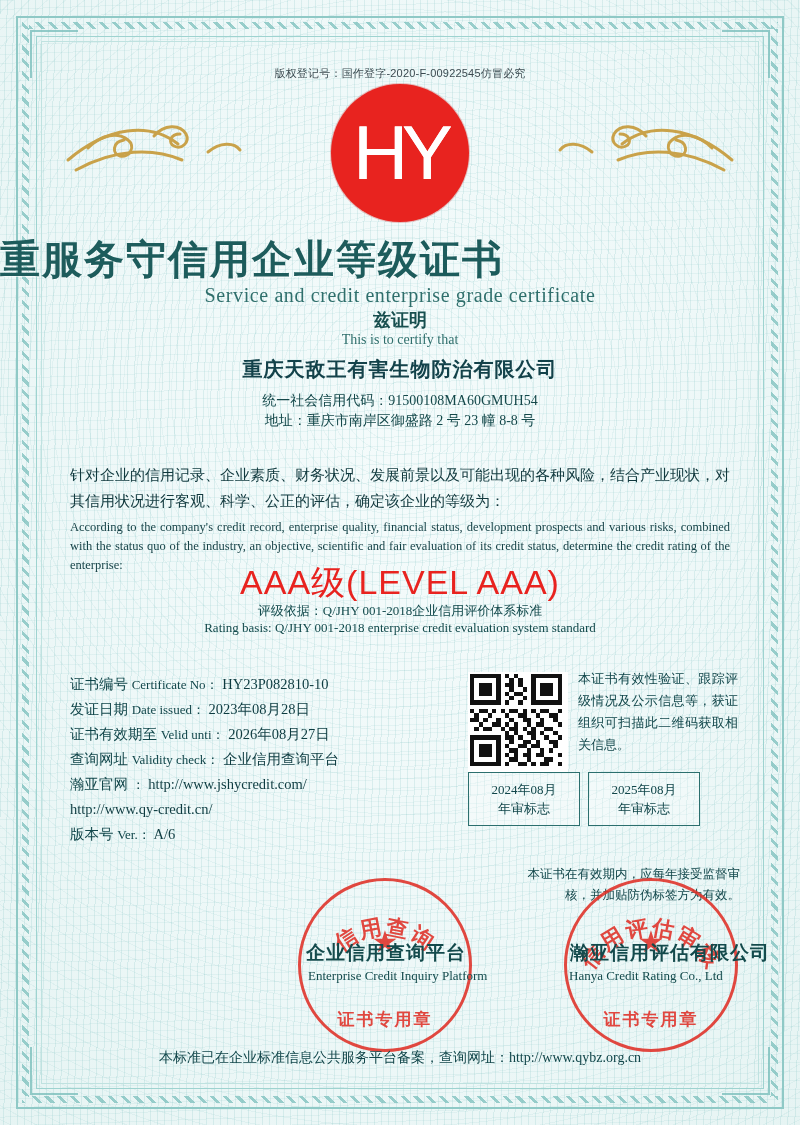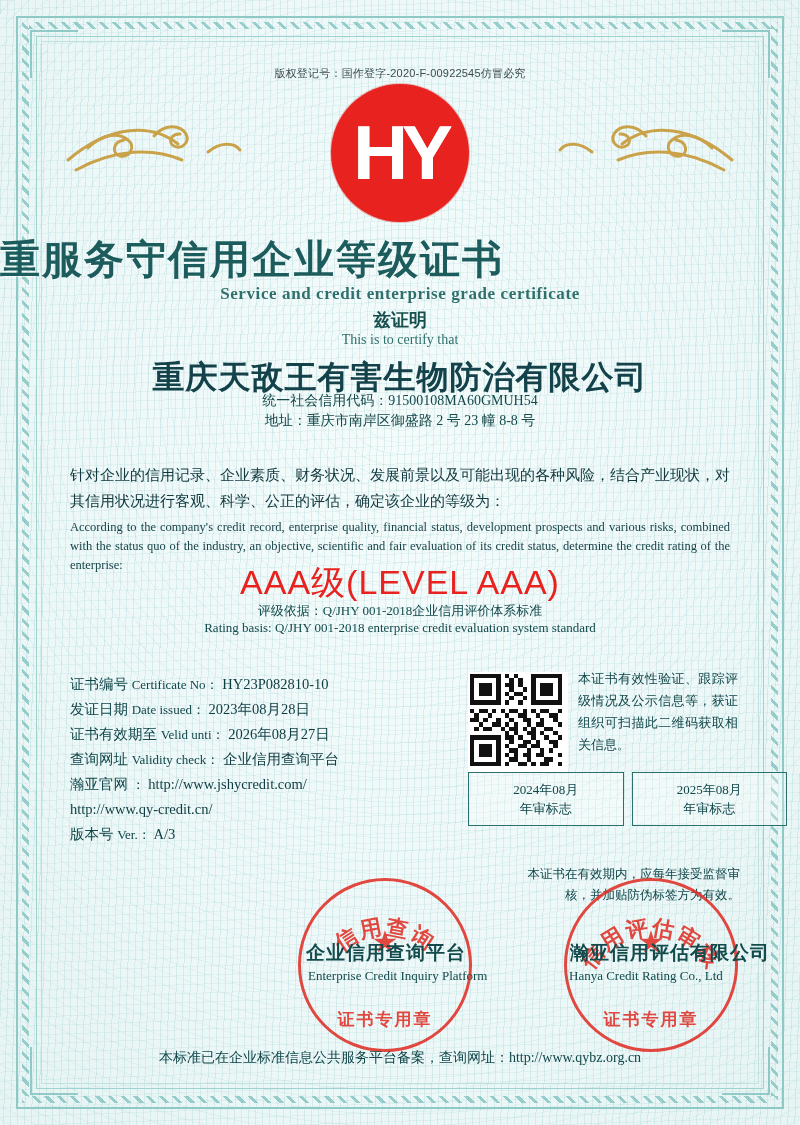--- a/index.html
+++ b/index.html
@@ -79,47 +79,47 @@
   
   .emblem{
     position:absolute;left:50%;top:84px;transform:translateX(-50%);
     width:138px;height:138px;border-radius:50%;
     background:#e8231f;
     display:flex;align-items:center;justify-content:center;
     box-shadow:0 0 0 1px rgba(200,20,20,.25);
   }
   .emblem-mark{
     font-family:"Liberation Sans", sans-serif;
-    font-size:76px;font-weight:bold;color:#ffffff;line-height:1;
+    font-size:76px;font-weight:normal;color:#ffffff;line-height:1;
     letter-spacing:-6px;
     text-shadow:0 0 0 #fff;
   }
 
   .title-cn{
     position:absolute;top:232px;left:0;width:100%;text-align:left;
     font-size:40px;font-weight:bold;color:#1d5c5c;
     letter-spacing:2px;
     font-family:"Liberation Sans", sans-serif;
     text-shadow:0 1px 0 rgba(255,255,255,.6);
   }
   .title-en{
     position:absolute;top:284px;left:0;width:100%;text-align:center;
-    font-size:17px;color:#2f6f6c;letter-spacing:.6px;font-weight:bold;
+    font-size:20px;color:#2f6f6c;letter-spacing:.6px;
   }
   .certify-cn{
     position:absolute;top:308px;left:0;width:100%;text-align:center;
     font-size:18px;color:#174f4f;font-weight:bold;
   }
   .certify-en{
     position:absolute;top:332px;left:0;width:100%;text-align:center;
     font-size:14px;color:#2f6f6c;
   }
   .company{
     position:absolute;top:356px;left:0;width:100%;text-align:center;
-    font-size:32px;font-weight:bold;color:#13424a;letter-spacing:1px;
+    font-size:20px;font-weight:bold;color:#13424a;letter-spacing:1px;
     font-family:"Liberation Sans", sans-serif;
   }
   .usci{
     position:absolute;top:392px;left:0;width:100%;text-align:center;
     font-size:14px;color:#14484a;
   }
   .addr{
     position:absolute;top:412px;left:0;width:100%;text-align:center;
     font-size:14px;color:#14484a;
   }
@@ -166,21 +166,21 @@
     padding:2px;
   }
   .qr svg{display:block;}
 
   .qr-note{
     position:absolute;left:578px;top:668px;width:160px;
     font-size:13px;line-height:22px;color:#11464a;text-align:justify;
   }
 
   .stamps{
-    position:absolute;left:468px;top:772px;width:319px;
+    position:absolute;left:468px;top:772px;width:232px;
     display:flex;gap:8px;
   }
   .stampbox{
     flex:1;border:1px solid #2b6f6e;
     height:52px;display:flex;flex-direction:column;align-items:center;justify-content:center;
     font-size:13px;color:#11464a;line-height:19px;background:rgba(255,255,255,.25);
   }
   .annual-note{
     position:absolute;left:520px;top:832px;width:220px;
     font-size:12.5px;line-height:21px;color:#11464a;text-align:right;margin-top:32px;
@@ -316,21 +316,21 @@
         <span class="lab-cn">瀚亚官网</span>
         <span class="lab-en">：</span>
         <span class="val">http://www.jshycredit.com/</span>
       </div>
       <div>
         <span class="val">http://www.qy-credit.cn/</span>
       </div>
       <div>
         <span class="lab-cn">版本号</span>
         <span class="lab-en">Ver.：</span>
-        <span class="val">A/3</span>
+        <span class="val">A/6</span>
       </div>
     </div>
 
     <div class="qr">
       <svg width="92" height="92" viewBox="0 0 21 21" shape-rendering="crispEdges">
         <rect width="21" height="21" fill="#ffffff"></rect>
         <g fill="#111111">
           <rect x="0" y="0" width="7" height="1"></rect>
             <rect x="0" y="6" width="7" height="1"></rect>
           <rect x="0" y="0" width="1" height="7"></rect>

